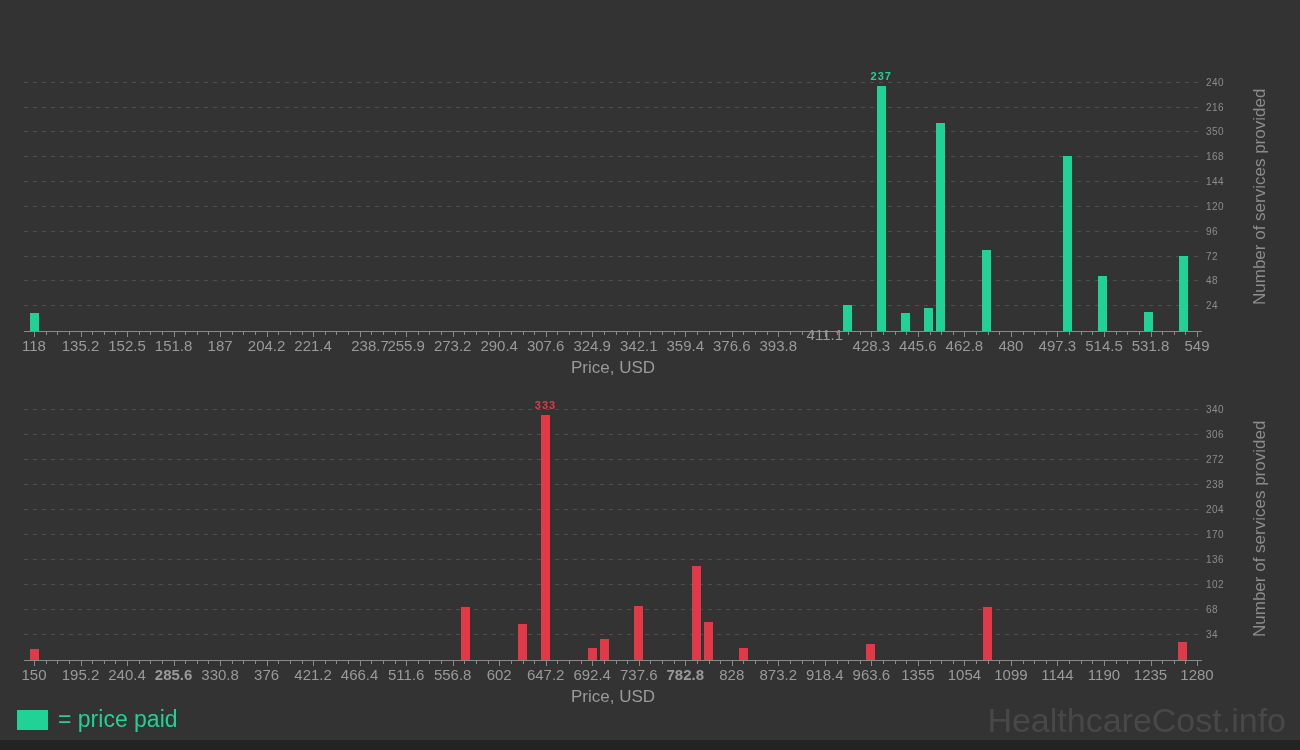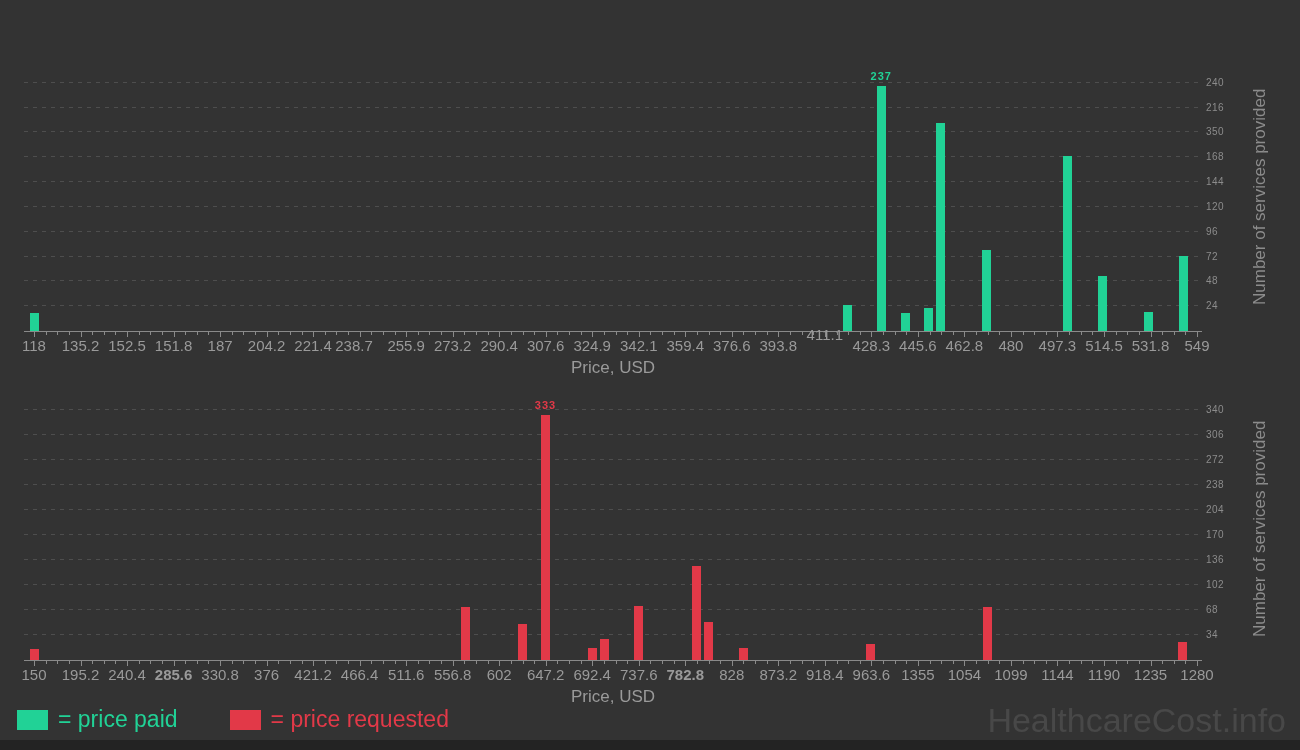--- a/index.html
+++ b/index.html
@@ -118,21 +118,21 @@
       <div class="xtick-label" style="left: 234.6px; top: 337px;">204.2</div>
       <div class="tick" style="left: 278.2px; top: 331px; height: 4px;"></div>
       <div class="tick" style="left: 289.9px; top: 331px; height: 4px;"></div>
       <div class="tick" style="left: 301.5px; top: 331px; height: 4px;"></div>
       <div class="tick" style="left: 313.1px; top: 331px; height: 6px;"></div>
       <div class="xtick-label" style="left: 281.1px; top: 337px;">221.4</div>
       <div class="tick" style="left: 324.8px; top: 331px; height: 4px;"></div>
       <div class="tick" style="left: 336.4px; top: 331px; height: 4px;"></div>
       <div class="tick" style="left: 348px; top: 331px; height: 4px;"></div>
       <div class="tick" style="left: 359.6px; top: 331px; height: 6px;"></div>
-      <div class="xtick-label" style="left: 322px; top: 337px;">238.7</div>
+      <div class="xtick-label" style="left: 338px; top: 337px;">238.7</div>
       <div class="tick" style="left: 371.3px; top: 331px; height: 4px;"></div>
       <div class="tick" style="left: 382.9px; top: 331px; height: 4px;"></div>
       <div class="tick" style="left: 394.5px; top: 331px; height: 4px;"></div>
       <div class="tick" style="left: 406.2px; top: 331px; height: 6px;"></div>
       <div class="xtick-label" style="left: 374.2px; top: 337px;">255.9</div>
       <div class="tick" style="left: 417.8px; top: 331px; height: 4px;"></div>
       <div class="tick" style="left: 429.4px; top: 331px; height: 4px;"></div>
       <div class="tick" style="left: 441.1px; top: 331px; height: 4px;"></div>
       <div class="tick" style="left: 452.7px; top: 331px; height: 6px;"></div>
       <div class="xtick-label" style="left: 420.7px; top: 337px;">273.2</div>
@@ -396,22 +396,18 @@
       <div class="ytick-label" style="left: 1206px; top: 428.8px;">306</div>
       <div class="ytick-label" style="left: 1206px; top: 403.8px;">340</div>
       <div class="ylabel" style="left: 1248px; top: 398px; height: 262px; width: 24px;">Number of services provided</div>
     </div>
 
   <div class="legend">
     <div class="legend-item">
       <span class="legend-swatch" id="swatch0" style="background: rgb(33, 210, 150);"></span>
       <span class="legend-label" id="legendlabel0" style="color: rgb(33, 210, 150);">= price paid</span>
     </div>
-    <div class="legend-item">
-      <span class="legend-swatch" id="swatch1" style="background: rgb(226, 57, 72);"></span>
-      <span class="legend-label" id="legendlabel1" style="color: rgb(226, 57, 72);">= price requested</span>
-    </div>
   </div>
 
   <div class="watermark">HealthcareCost.info</div>
   <div class="footer-strip"></div>
 
 </div>
 
 </body></html>

